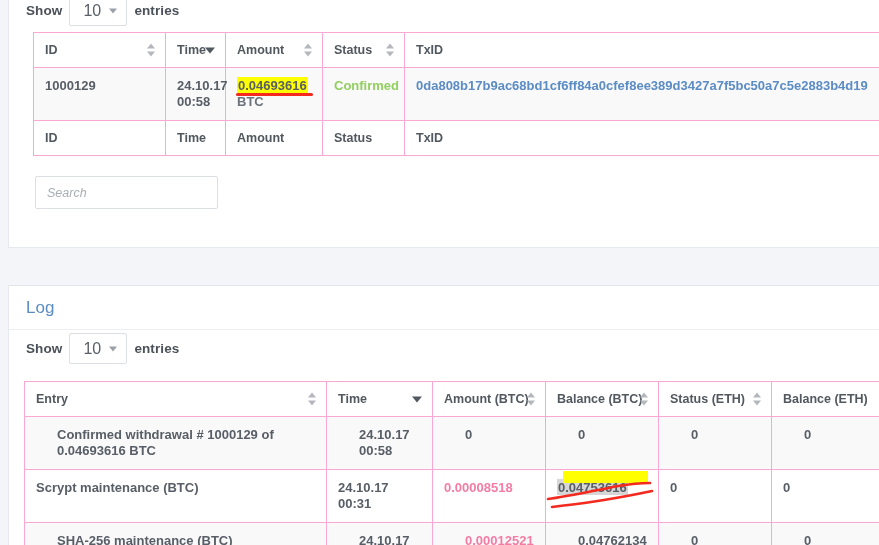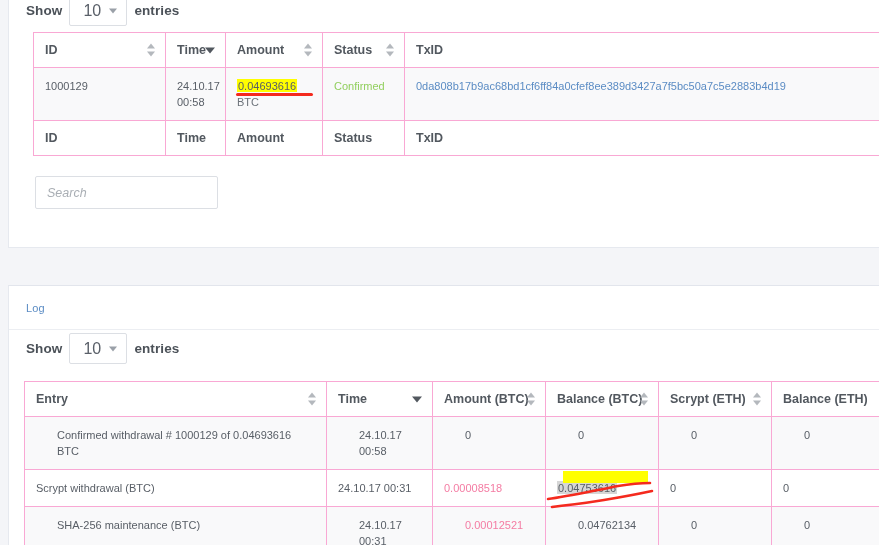--- a/index.html
+++ b/index.html
@@ -24,21 +24,21 @@
   #panel-withdrawals { top: -8px; height: 256px; border-bottom: 1px solid #e6e9ef; }
   #panel-log { top: 285px; height: 268px; border-top: 1px solid #e2e5ec; }
 
   .panel-head {
     height: 44px;
     border-bottom: 1px solid #eceef2;
     display: flex; align-items: center;
     padding-left: 17px;
   }
   .panel-title {
-    font-size: 11px;
+    font-size: 17px;
     color: #5b8cc4;
     letter-spacing: .1px;
   }
 
   
   .length-bar {
     display: flex; align-items: center;
     padding-left: 17px;
     height: 37px;
     font-size: 13.5px;
@@ -85,22 +85,23 @@
     font-size: 12.5px;
     font-weight: bold;
     color: #52585f;
     padding: 10px 11px 10px 11px;
     position: relative;
     white-space: nowrap;
   }
   td {
     color: #585e66;
     padding: 10px 11px 10px 11px;
-    font-size: 11px;
+    font-size: 13px;
     line-height: 16px;
+    font-weight: bold;
   }
   .sort {
     position: absolute;
     right: 9px; top: 50%;
     transform: translateY(-50%);
     width: 9px; height: 13px;
   }
   .sort .up, .sort .dn {
     position: absolute; left: 0;
     width: 0; height: 0;
@@ -332,21 +333,21 @@
             </span>
         </th>
         <th>
           <span>Balance (BTC)</span>
           <span class="sort">
               <i class="up"></i>
               <i class="dn"></i>
             </span>
         </th>
         <th>
-          <span>Scrypt (ETH)</span>
+          <span>Status (ETH)</span>
           <span class="sort">
               <i class="up"></i>
               <i class="dn"></i>
             </span>
         </th>
         <th>
           <span>Balance (ETH)</span>
           
         </th>
       </tr>
@@ -354,21 +355,21 @@
     <tbody>
       <tr class="odd">
         <td>Confirmed withdrawal # 1000129 of 0.04693616 BTC</td>
         <td>24.10.17 00:58</td>
         <td>0</td>
         <td>0</td>
         <td>0</td>
         <td>0</td>
       </tr>
       <tr class="even">
-        <td>Scrypt withdrawal (BTC)</td>
+        <td>Scrypt maintenance (BTC)</td>
         <td>24.10.17 00:31</td>
         <td class="neg">0.00008518</td>
         <td>
           <span class="hl hl-sel">0.04753616</span>
         </td>
         <td>0</td>
         <td>0</td>
       </tr>
       <tr class="odd">
         <td>SHA-256 maintenance (BTC)</td>

